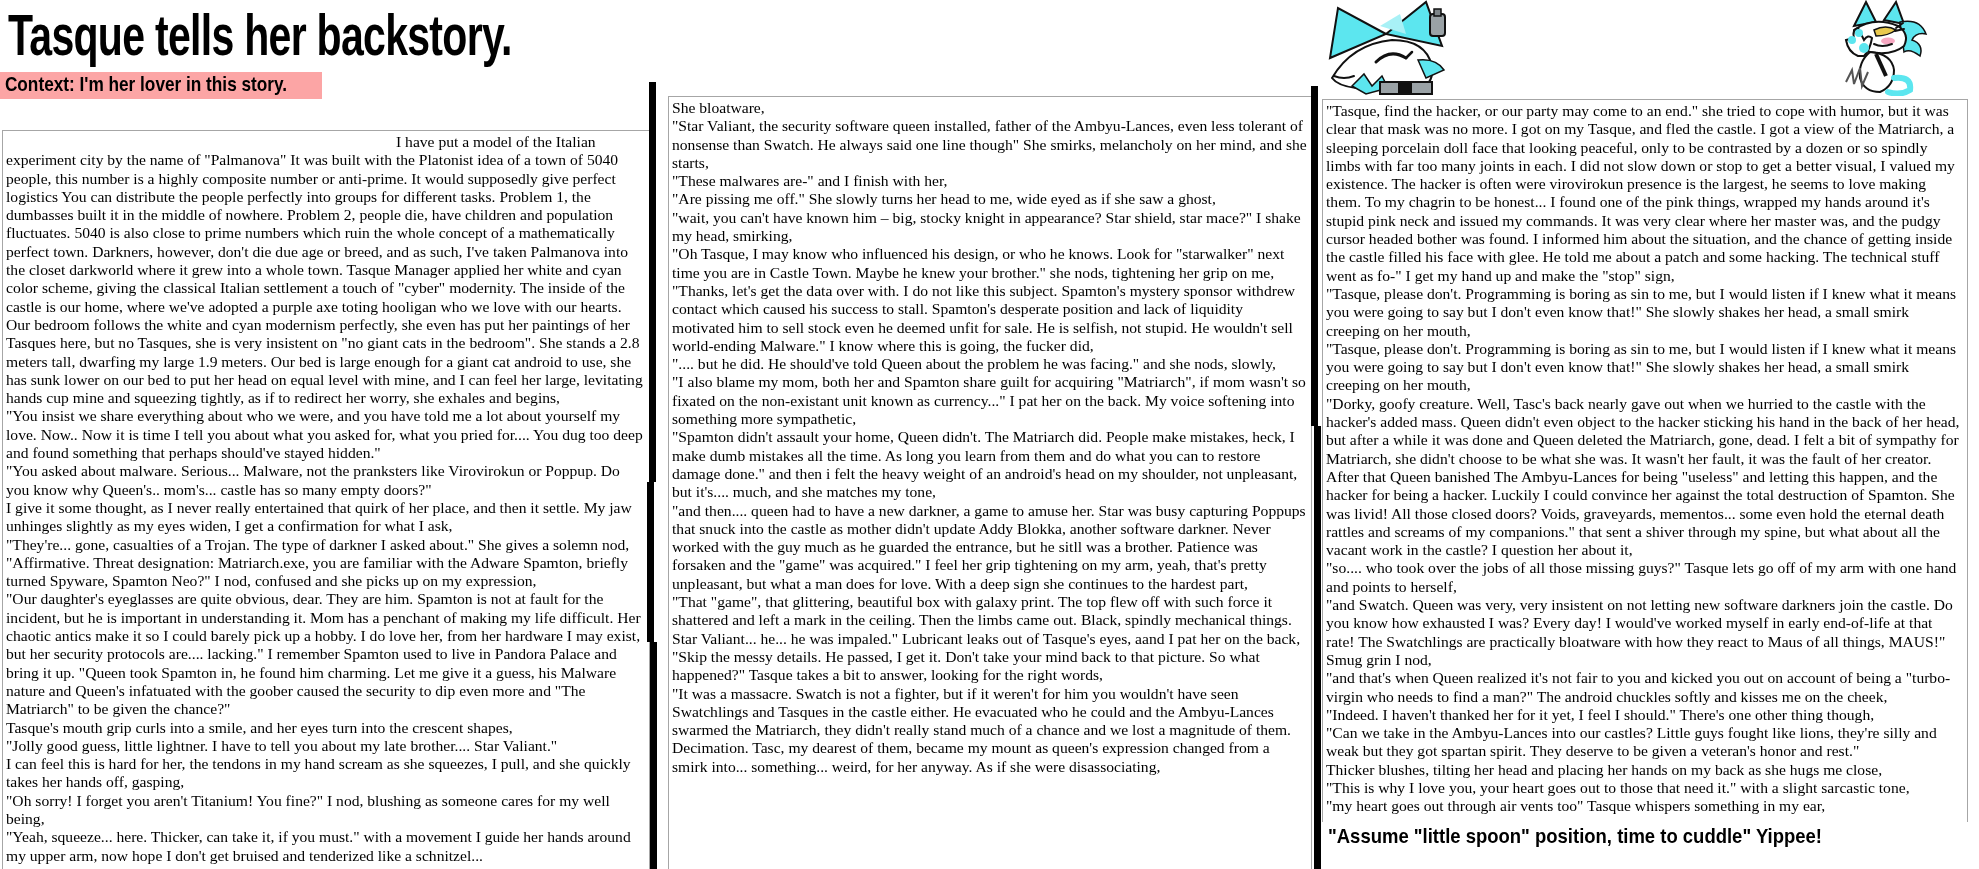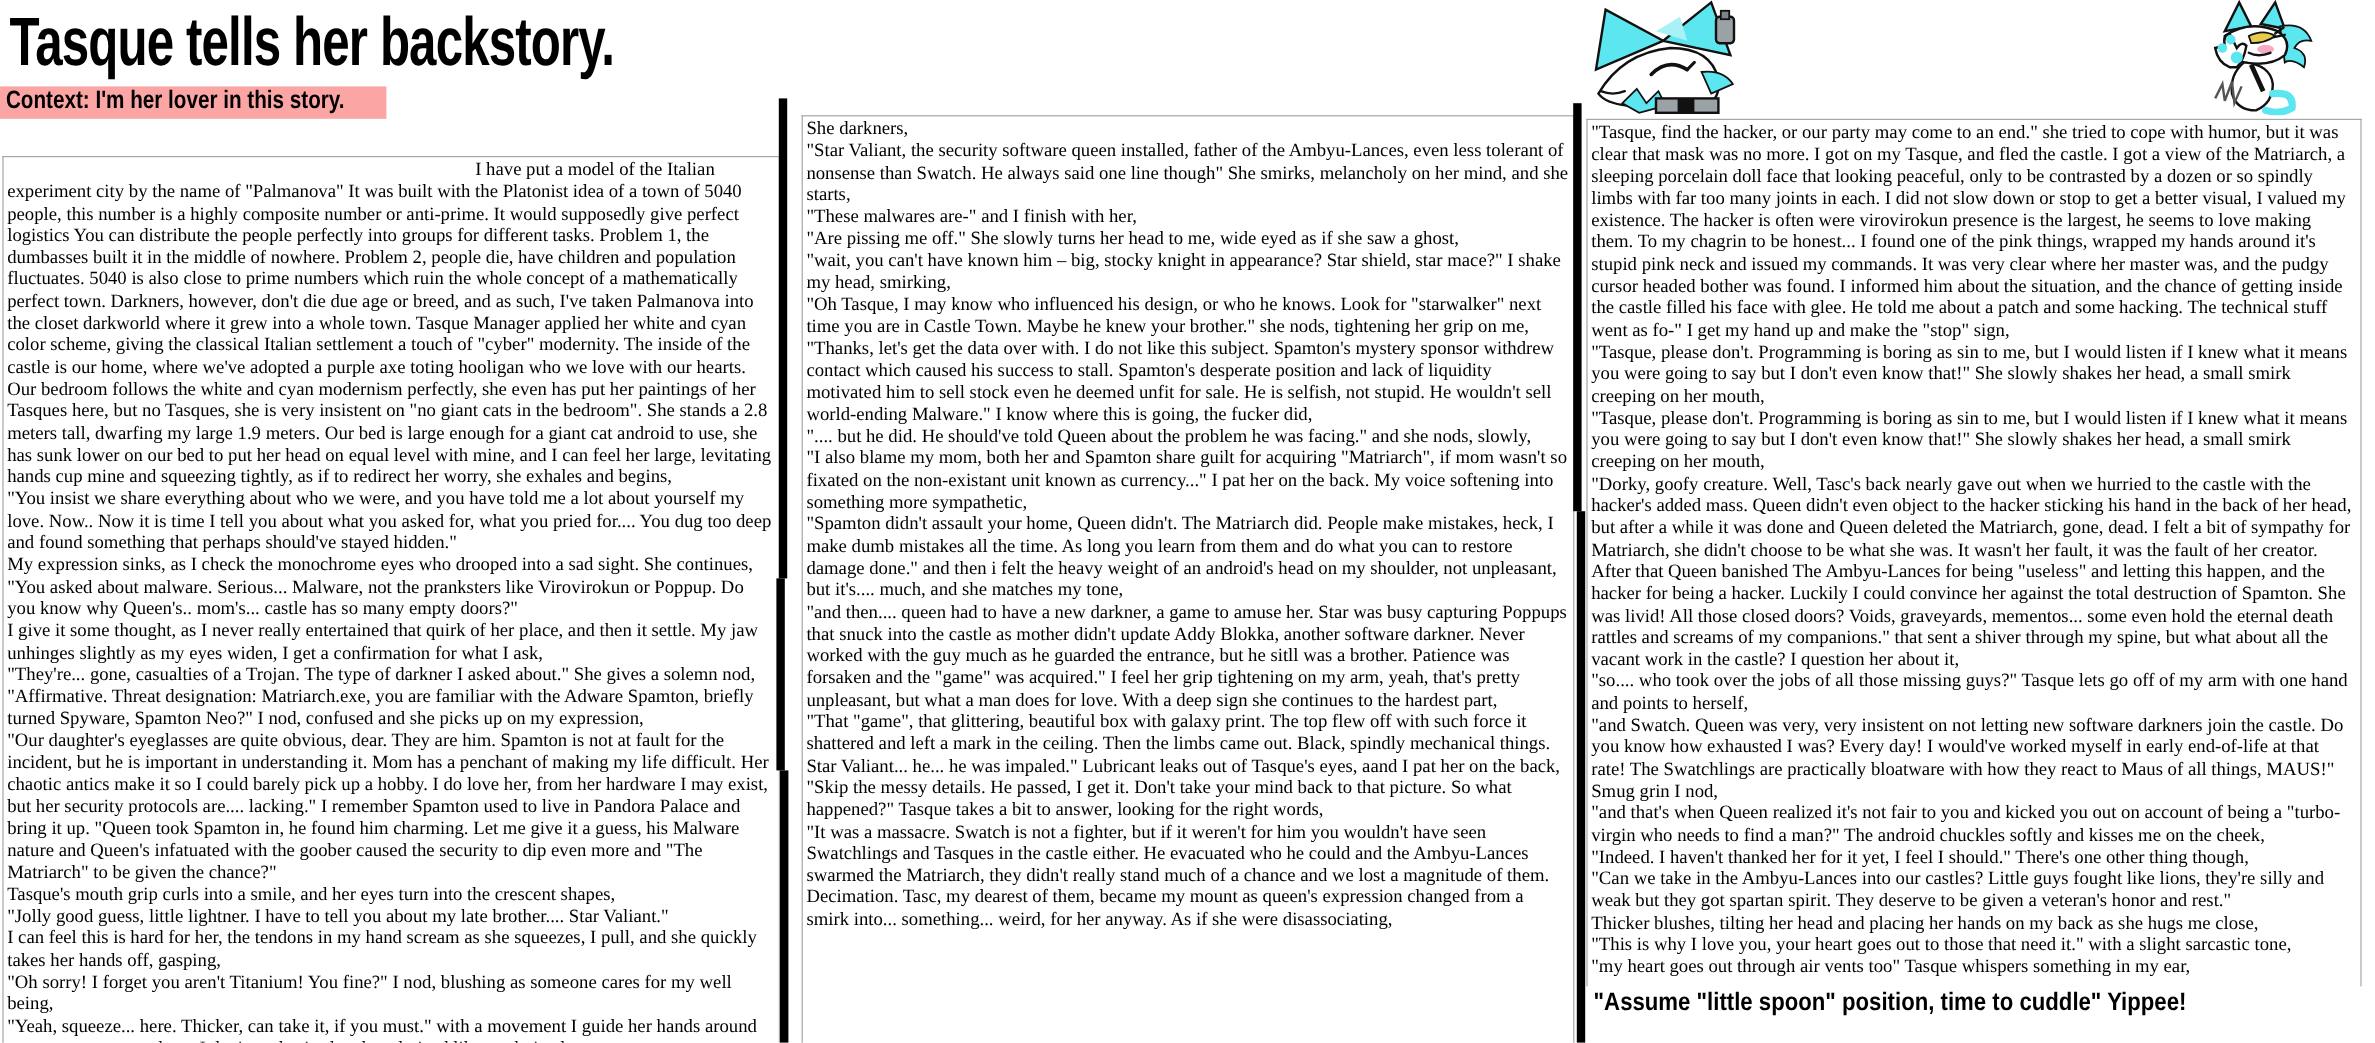--- a/index.html
+++ b/index.html
@@ -40,41 +40,40 @@
 <body>
 
 <h1 class="page-title">Tasque tells her backstory.</h1>
 
 <div class="context-label"><span>Context: I'm her lover in this story.</span></div>
 
 <div id="col1-box" class="textbox">
   <div>
       <p class="ln">I have put a model of the Italian experiment city by the name of "Palmanova" It was built with the Platonist idea of a town of 5040 people, this number is a highly composite number or anti-prime. It would supposedly give perfect logistics You can distribute the people perfectly into groups for different tasks. Problem 1, the dumbasses built it in the middle of nowhere. Problem 2, people die, have children and population fluctuates. 5040 is also close to prime numbers which ruin the whole concept of a mathematically perfect town. Darkners, however, don't die due age or breed, and as such, I've taken Palmanova into the closet darkworld where it grew into a whole town. Tasque Manager applied her white and cyan color scheme, giving the classical Italian settlement a touch of "cyber" modernity. The inside of the castle is our home, where we've adopted a purple axe toting hooligan who we love with our hearts. Our bedroom follows the white and cyan modernism perfectly, she even has put her paintings of her Tasques here, but no Tasques, she is very insistent on "no giant cats in the bedroom". She stands a 2.8 meters tall, dwarfing my large 1.9 meters. Our bed is large enough for a giant cat android to use, she has sunk lower on our bed to put her head on equal level with mine, and I can feel her large, levitating hands cup mine and squeezing tightly, as if to redirect her worry, she exhales and begins,</p>
       <p class="ln">"You insist we share everything about who we were, and you have told me a lot about yourself my love. Now.. Now it is time I tell you about what you asked for, what you pried for.... You dug too deep and found something that perhaps should've stayed hidden."</p>
-      <p class="ln">My expression sinks, as I check the monochrome eyes who drooped into a sad sight. She continues,</p>
       <p class="ln">"You asked about malware. Serious... Malware, not the pranksters like Virovirokun or Poppup. Do you know why Queen's.. mom's... castle has so many empty doors?"</p>
       <p class="ln">I give it some thought, as I never really entertained that quirk of her place, and then it settle. My jaw unhinges slightly as my eyes widen, I get a confirmation for what I ask,</p>
       <p class="ln">"They're... gone, casualties of a Trojan. The type of darkner I asked about." She gives a solemn nod,</p>
       <p class="ln">"Affirmative. Threat designation: Matriarch.exe, you are familiar with the Adware Spamton, briefly turned Spyware, Spamton Neo?" I nod, confused and she picks up on my expression,</p>
       <p class="ln">"Our daughter's eyeglasses are quite obvious, dear. They are him. Spamton is not at fault for the incident, but he is important in understanding it. Mom has a penchant of making my life difficult. Her chaotic antics make it so I could barely pick up a hobby. I do love her, from her hardware I may exist, but her security protocols are.... lacking." I remember Spamton used to live in Pandora Palace and bring it up. "Queen took Spamton in, he found him charming. Let me give it a guess, his Malware nature and Queen's infatuated with the goober caused the security to dip even more and "The Matriarch" to be given the chance?"</p>
       <p class="ln">Tasque's mouth grip curls into a smile, and her eyes turn into the crescent shapes,</p>
       <p class="ln">"Jolly good guess, little lightner. I have to tell you about my late brother.... Star Valiant."</p>
       <p class="ln">I can feel this is hard for her, the tendons in my hand scream as she squeezes, I pull, and she quickly takes her hands off, gasping,</p>
       <p class="ln">"Oh sorry! I forget you aren't Titanium! You fine?" I nod, blushing as someone cares for my well being,</p>
       <p class="ln">"Yeah, squeeze... here. Thicker, can take it, if you must." with a movement I guide her hands around my upper arm, now hope I don't get bruised and tenderized like a schnitzel...</p>
     </div>
 </div>
 
 <div class="divider" style="left:649px;top:82px;height:400px;"></div>
 <div class="divider" style="left:647px;top:482px;height:160px;"></div>
 <div class="divider" style="left:650px;top:642px;height:227px;"></div>
 
 <div id="col2-box" class="textbox">
   <div>
-      <p class="ln">She darkners,</p>
+      <p class="ln">She bloatware,</p>
       <p class="ln">"Star Valiant, the security software queen installed, father of the Ambyu-Lances, even less tolerant of nonsense than Swatch. He always said one line though" She smirks, melancholy on her mind, and she starts,</p>
       <p class="ln">"These malwares are-" and I finish with her,</p>
       <p class="ln">"Are pissing me off." She slowly turns her head to me, wide eyed as if she saw a ghost,</p>
       <p class="ln">"wait, you can't have known him – big, stocky knight in appearance? Star shield, star mace?" I shake my head, smirking,</p>
       <p class="ln">"Oh Tasque, I may know who influenced his design, or who he knows. Look for "starwalker" next time you are in Castle Town. Maybe he knew your brother." she nods, tightening her grip on me,</p>
       <p class="ln">"Thanks, let's get the data over with. I do not like this subject. Spamton's mystery sponsor withdrew contact which caused his success to stall. Spamton's desperate position and lack of liquidity motivated him to sell stock even he deemed unfit for sale. He is selfish, not stupid. He wouldn't sell world-ending Malware." I know where this is going, the fucker did,</p>
       <p class="ln">".... but he did. He should've told Queen about the problem he was facing." and she nods, slowly,</p>
       <p class="ln">"I also blame my mom, both her and Spamton share guilt for acquiring "Matriarch", if mom wasn't so fixated on the non-existant unit known as currency..." I pat her on the back. My voice softening into something more sympathetic,</p>
       <p class="ln">"Spamton didn't assault your home, Queen didn't. The Matriarch did. People make mistakes, heck, I make dumb mistakes all the time. As long you learn from them and do what you can to restore damage done." and then i felt the heavy weight of an android's head on my shoulder, not unpleasant, but it's.... much, and she matches my tone,</p>
       <p class="ln">"and then.... queen had to have a new darkner, a game to amuse her. Star was busy capturing Poppups that snuck into the castle as mother didn't update Addy Blokka, another software darkner. Never worked with the guy much as he guarded the entrance, but he sitll was a brother. Patience was forsaken and the "game" was acquired." I feel her grip tightening on my arm, yeah, that's pretty unpleasant, but what a man does for love. With a deep sign she continues to the hardest part,</p>

